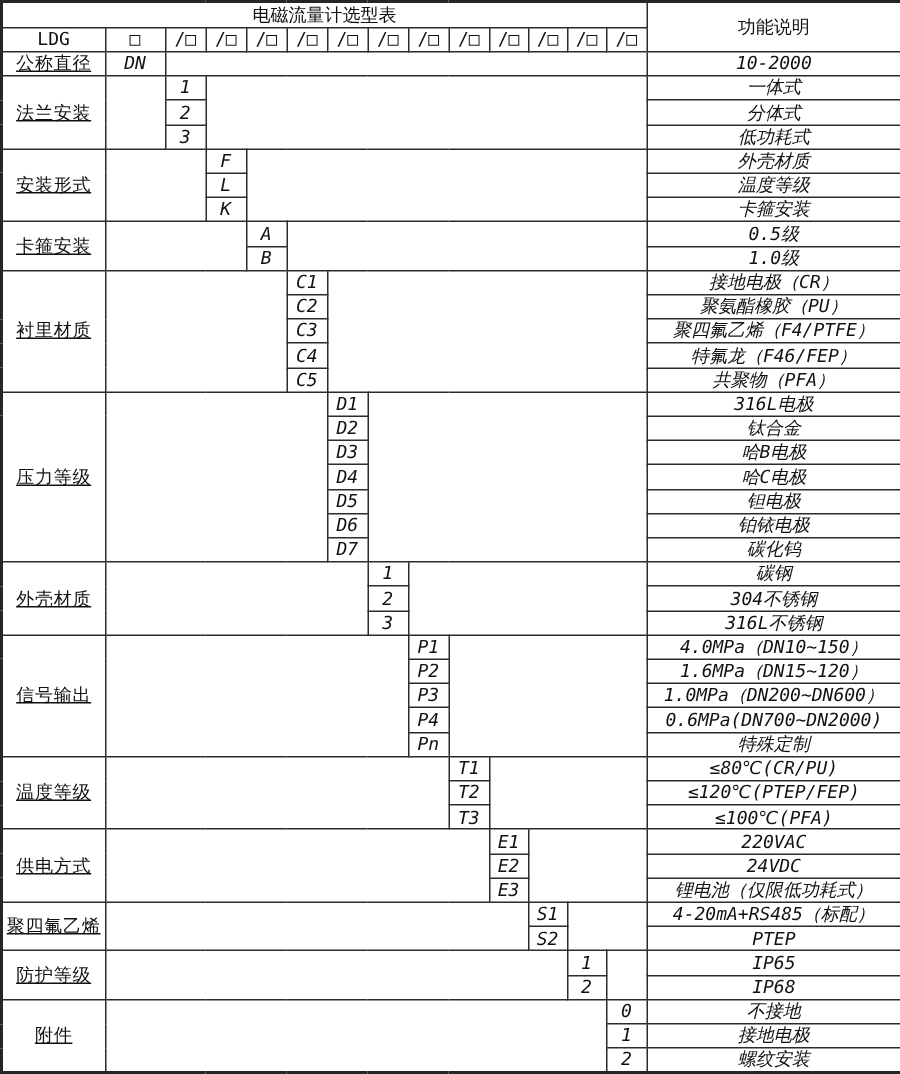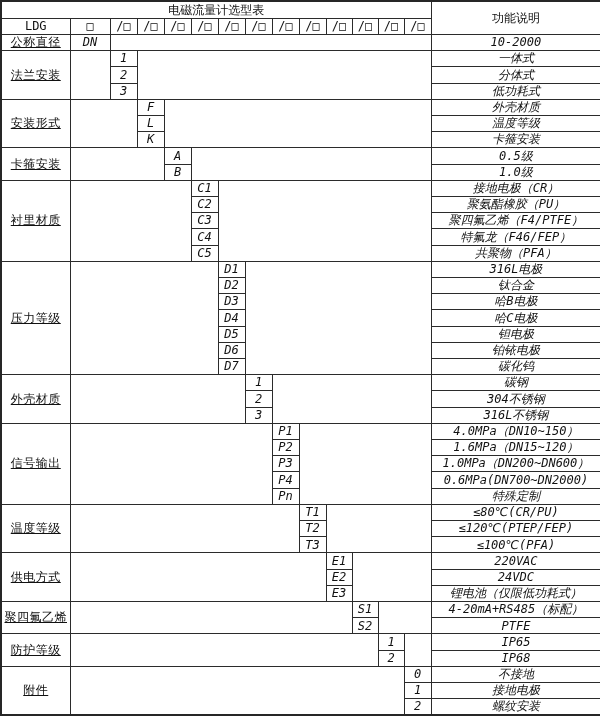--- a/index.html
+++ b/index.html
@@ -255,21 +255,21 @@
 
   <tr>
     <td class="lbl" rowspan="2">聚四氟乙烯</td>
     <td class="sp" colspan="10" rowspan="2"></td>
     <td class="code">S1</td>
     <td class="sp" colspan="2" rowspan="2"></td>
     <td class="desc">4-20mA+RS485（标配）</td>
   </tr>
   <tr>
     <td class="code">S2</td>
-    <td class="desc">PTFE</td>
+    <td class="desc">PTEP</td>
   </tr>
 
   <tr>
     <td class="lbl" rowspan="2">防护等级</td>
     <td class="sp" colspan="11" rowspan="2"></td>
     <td class="code">1</td>
     <td class="sp" colspan="1" rowspan="2"></td>
     <td class="desc">IP65</td>
   </tr>
   <tr>

